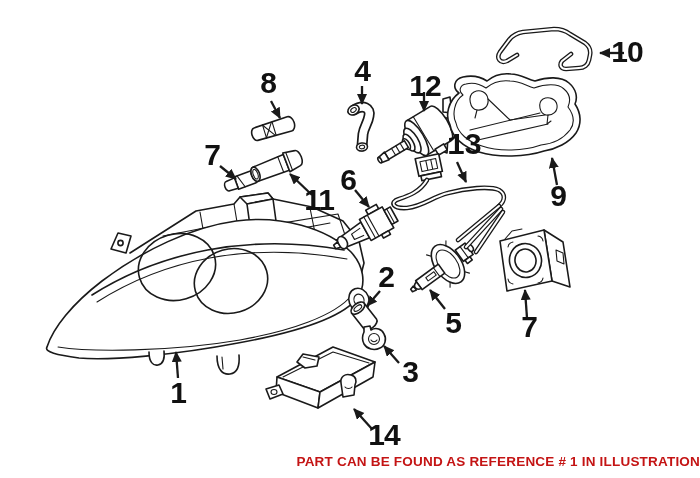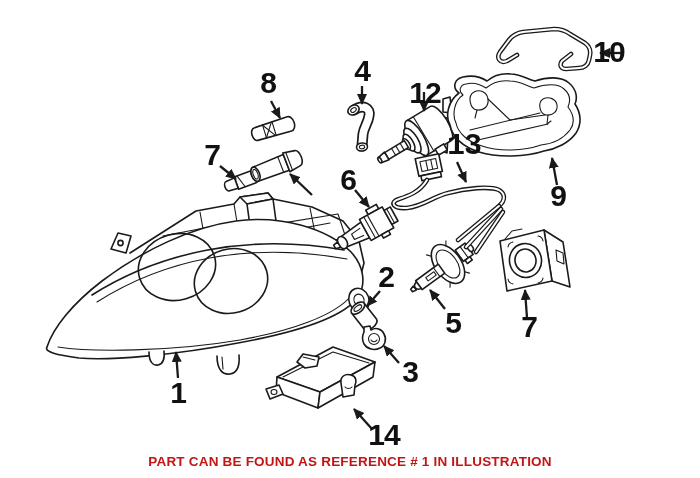--- a/index.html
+++ b/index.html
@@ -15,21 +15,21 @@
   .wireI{fill:none;stroke:#ffffff;stroke-width:2.0;stroke-linecap:round;stroke-linejoin:round;}
   .tubeO{fill:none;stroke:#1a1a1a;stroke-width:11;stroke-linecap:round;stroke-linejoin:round;}
   .tubeI{fill:none;stroke:#ffffff;stroke-width:7.6;stroke-linecap:round;stroke-linejoin:round;}
   .arrow{stroke:#1a1a1a;stroke-width:2.3;}
   .lbl{
     position:absolute;width:64px;text-align:center;
     font-size:30px;line-height:34px;font-weight:bold;color:#111111;
     letter-spacing:-1px;
   }
   .note{
-    position:absolute;left:0;top:454px;width:700px;text-align:center;
+    position:absolute;left:0;top:454px;width:700px;text-align:right;
     font-size:13.5px;font-weight:bold;letter-spacing:.2px;color:#c41414;
   }
 </style>
 </head>
 <body>
 
 <div class="stage">
 
 <svg width="700" height="478" viewBox="0 0 700 478">
   <defs>
@@ -239,21 +239,22 @@
 
 <div class="lbl" style="left:146px;top:376px;">1</div>
 <div class="lbl" style="left:354px;top:260px;">2</div>
 <div class="lbl" style="left:378px;top:355px;">3</div>
 <div class="lbl" style="left:330px;top:54px;">4</div>
 <div class="lbl" style="left:421px;top:306px;">5</div>
 <div class="lbl" style="left:316px;top:163px;">6</div>
 <div class="lbl" style="left:180px;top:138px;">7</div>
 <div class="lbl" style="left:236px;top:66px;">8</div>
 <div class="lbl" style="left:526px;top:179px;">9</div>
-<div class="lbl" style="left:577px;top:35px;">10</div>
-<div class="lbl" style="left:393px;top:76px;">12</div>
+<div class="lbl" style="left:595px;top:35px;">10</div>
+<div class="lbl" style="left:287px;top:183px;">11</div>
+<div class="lbl" style="left:393px;top:69px;">12</div>
 <div class="lbl" style="left:432px;top:129px;font-family:Liberation Mono, monospace;">13</div>
 <div class="lbl" style="left:352px;top:418px;">14</div>
 <div class="lbl" style="left:497px;top:310px;">7</div>
 
 <div class="note" style="color: rgb(196, 20, 20);">PART CAN BE FOUND AS REFERENCE # 1 IN ILLUSTRATION</div>
 
 </div>
 
 </body></html>

